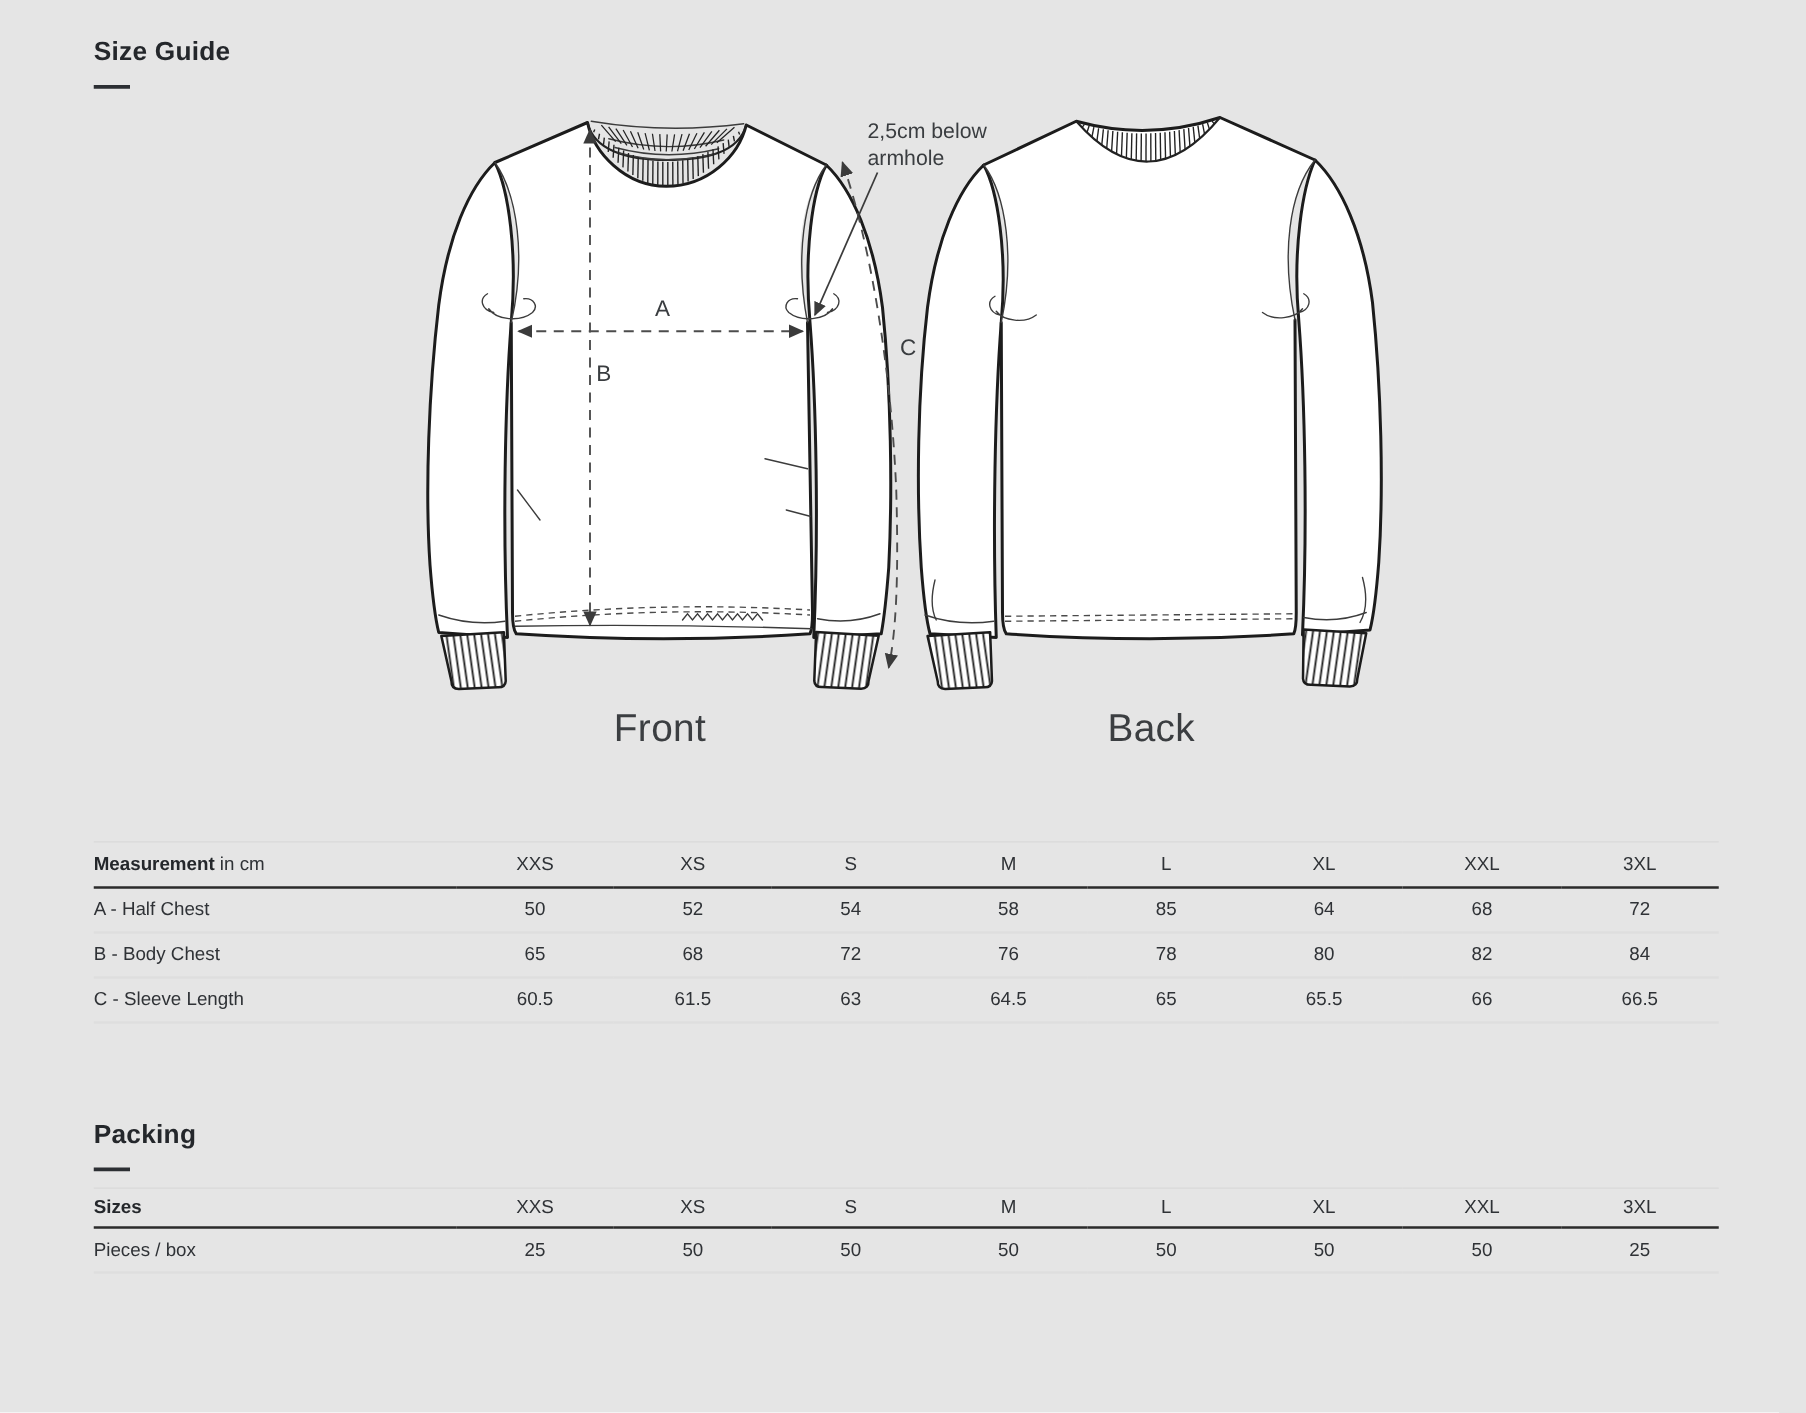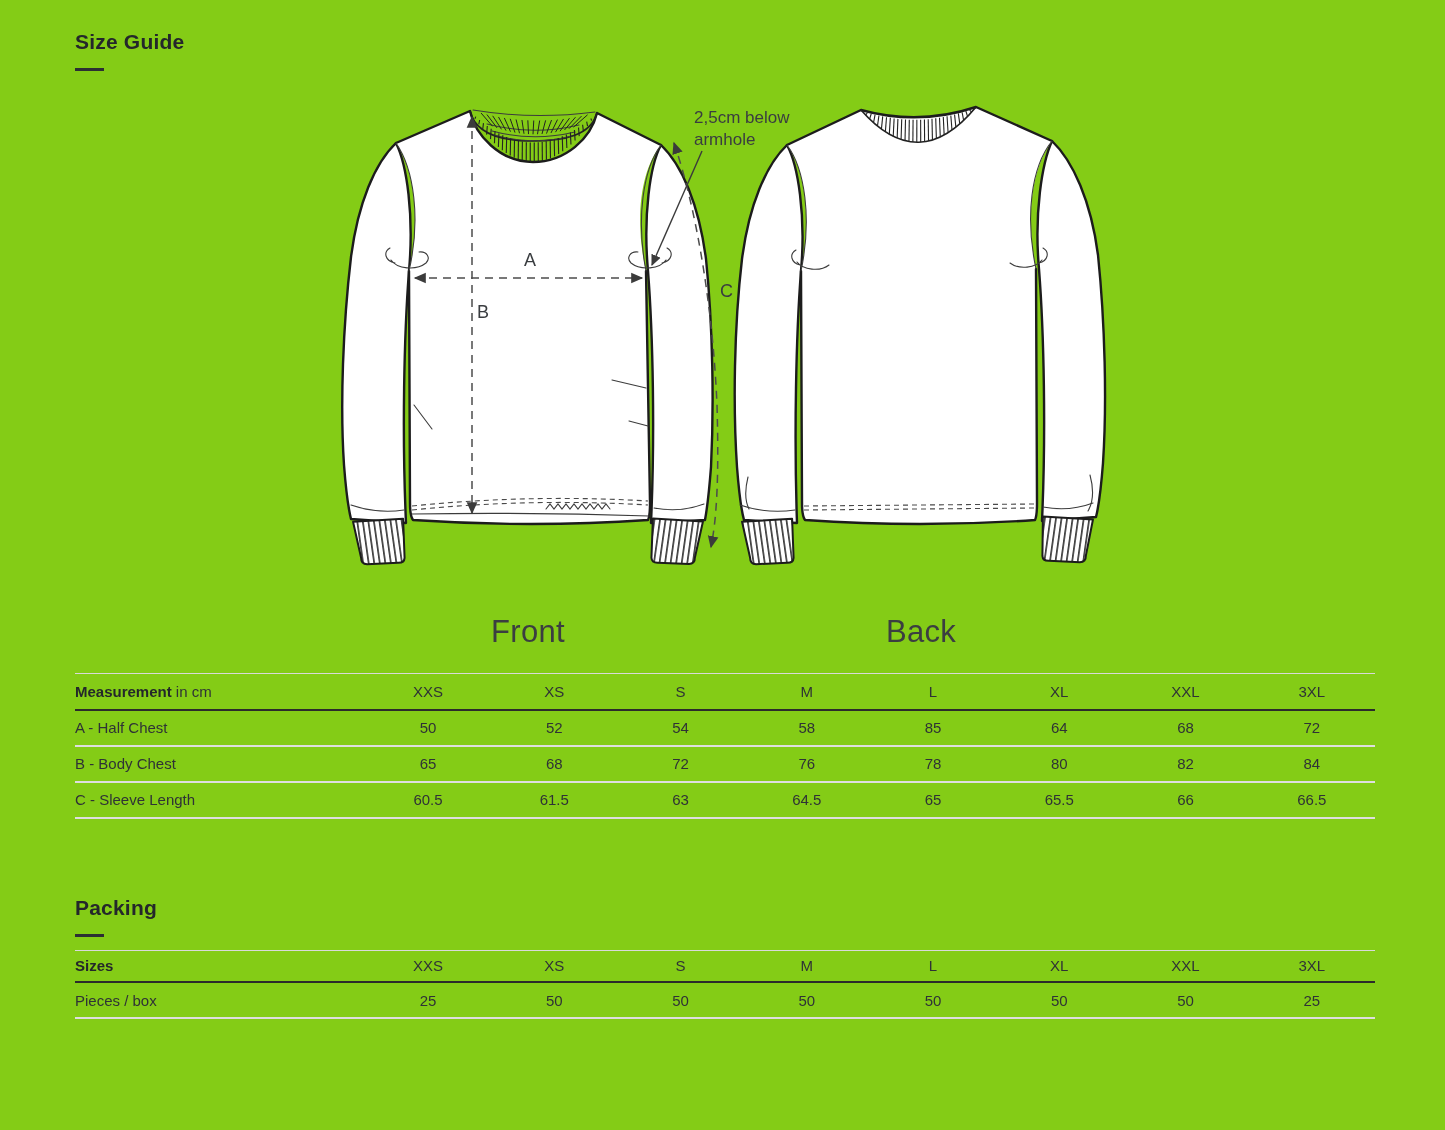--- a/index.html
+++ b/index.html
@@ -1,45 +1,45 @@
 <!DOCTYPE html>
 <html><head>
 <meta charset="utf-8">
 <style>
   * { margin:0; padding:0; box-sizing:border-box; }
   html,body { background:#ffffff; }
   .page {
     position:relative;
     width:1445px; height:1130px;
-    background:#84cc16;
+    background:#e5e5e5;
     overflow:hidden;
     font-family:"Liberation Sans","DejaVu Sans",sans-serif;
     color:#2f3236;
     padding:30px 70px 0 75px;
   }
   h1.sec-title, h2.sec-title {
     font-size:21px; line-height:24px; font-weight:bold; color:#24272b;
     letter-spacing:0.2px;
   }
   .heading-dash { width:29px; height:3px; background:#2c2f33; margin-top:14px; }
   .diagram-spacer { height:602px; }
 
-  .diagram { position:absolute; left:0; top:85px; width:1445px; height:545px; }
+  .diagram { position:absolute; left:0; top:72px; width:1445px; height:545px; }
   .diagram svg { position:absolute; left:0; top:0; }
   .ann-note {
     position:absolute; left:694px; top:22px;
     font-size:17px; line-height:22px; color:#3a3d40;
   }
   .dim-label { position:absolute; font-size:18px; color:#3a3d40; }
   .dim-a { left:524px; top:165px; }
   .dim-b { left:477px; top:217px; }
   .dim-c { left:720px; top:196px; }
   .view-label {
     position:absolute; top:493px; width:200px; text-align:center;
-    font-size:31px; font-weight:400; color:#3b3e41; letter-spacing:0.3px;margin-top:36px;
+    font-size:31px; font-weight:400; color:#3b3e41; letter-spacing:0.3px;
   }
   .view-front { left:428px; }
   .view-back  { left:821px; }
 
   table.spec { width:100%; border-collapse:collapse; table-layout:fixed; font-size:15px; color:#2f3236; }
   table.spec th { font-weight:normal; }
   table.spec th, table.spec td { text-align:center; vertical-align:middle; }
   table.spec th:first-child, table.spec td:first-child { text-align:left; }
   table.spec thead th { height:36px; border-top:1px solid #d9d9d9; border-bottom:2px solid #2b2b2b; }
   table.spec.packing thead th { height:32px; }

